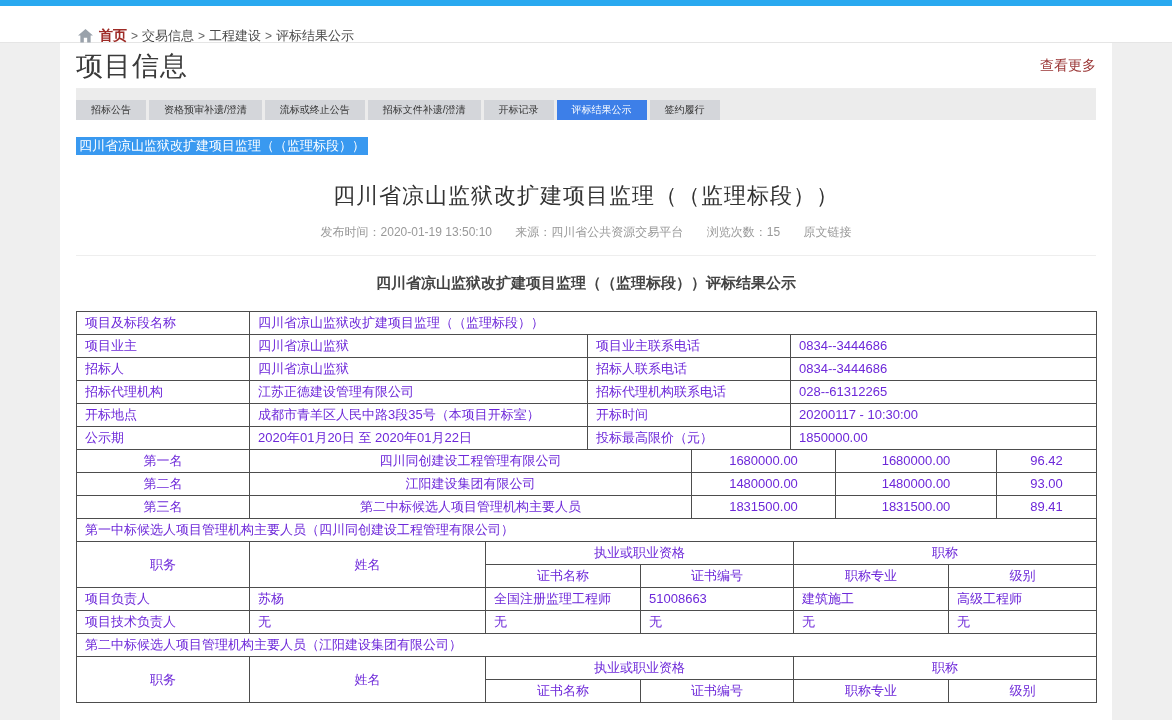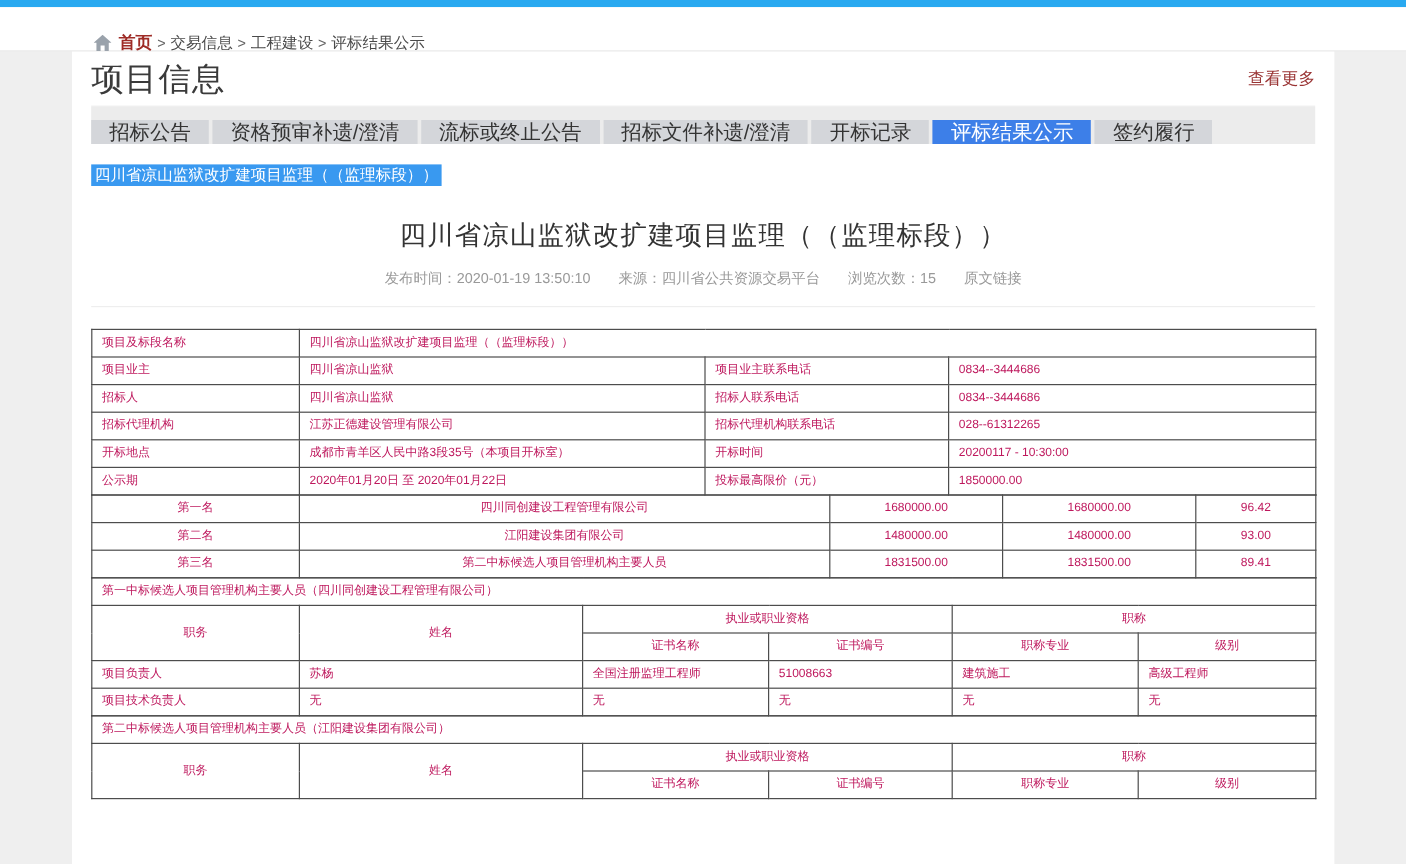--- a/index.html
+++ b/index.html
@@ -21,36 +21,36 @@
   .crumb-item { color:#4a4a4a; cursor:pointer; }
   
   .content { width:1052px; margin-left:60px; background:#fff; height:677px; padding:0 16px; }
   
   .page-header { height:46px; display:flex; align-items:center; justify-content:space-between;
                  border-bottom:1px solid #ededed; }
   .page-title { font-size:27px; color:#3a3a3a; letter-spacing:1px; }
   .more-link { font-size:14px; color:#993333; cursor:pointer; }
   
   .tabs { background:#ececec; display:flex; gap:3px; height:31px; align-items:stretch; }
-  .tab { background:#d4d6da; color:#333; font-size:17px; padding:0 15px;
+  .tab { background:#d4d6da; color:#333; font-size:10px; padding:0 15px;
          display:flex; align-items:center; cursor:pointer; white-space:nowrap;margin-top:11px; }
   .tab.active { background:#3d7fe8; color:#fff; }
   
   .sel-link { display:inline-block; margin-top:17px; background:#3999f0; color:#fff;
               font-size:13px; line-height:16px; padding:1px 3px; cursor:pointer; }
   
   .art-title { margin-top:26px; text-align:center; font-size:22px; color:#333; letter-spacing:1px; }
   .art-meta { margin-top:13px; text-align:center; font-size:12px; color:#999;
               padding-bottom:14px; border-bottom:1px solid #eee; }
   .art-meta span { margin:12px 10px; }
   .art-meta .orig { cursor:pointer; }
   .sub-title { margin-top:18px; text-align:center; font-size:15px; color:#444; font-weight:bold; }
   
   table { width:1020px; margin:0 auto; border-collapse:collapse; table-layout:fixed;
-          font-size:10px; color:#be185d; }
+          font-size:13px; color:#6d28d9; }
   .tbl-wrap { margin-top:18px; }
   table + table { margin-top:-1px; }
   td { border:1px solid #4d4d4d; height:23px; padding:0 8px; line-height:16px;
        overflow:hidden; white-space:nowrap; }
   .ctr td { text-align:center; }
   td.section-cell { text-align:left; }
 </style>
 </head>
 <body>
 
@@ -92,20 +92,21 @@
 
   <div class="art-title">四川省凉山监狱改扩建项目监理（（监理标段））</div>
 
   <div class="art-meta">
     <span>发布时间：2020-01-19 13:50:10</span>
     <span>来源：四川省公共资源交易平台</span>
     <span>浏览次数：15</span>
     <span class="orig">原文链接</span>
   </div>
 
+  <div class="sub-title">四川省凉山监狱改扩建项目监理（（监理标段））评标结果公示</div>
 
   <div class="tbl-wrap">
 
     <table>
       <colgroup>
           <col style="width:173px">
           <col style="width:338px">
           <col style="width:203px">
           <col style="width:306px">
         </colgroup>

